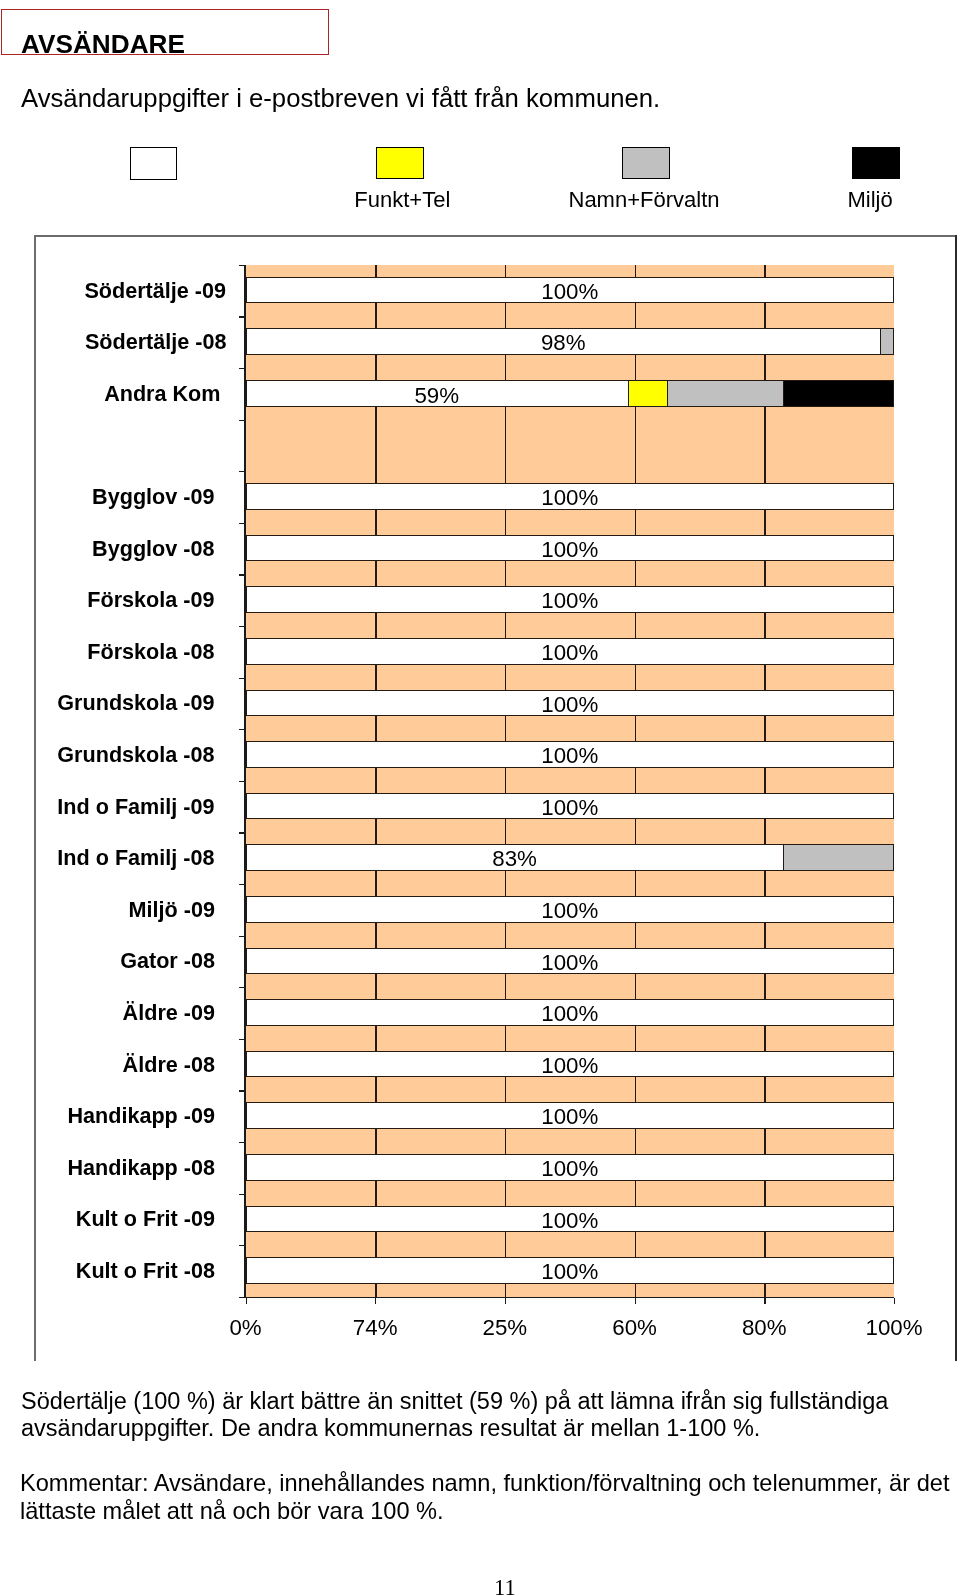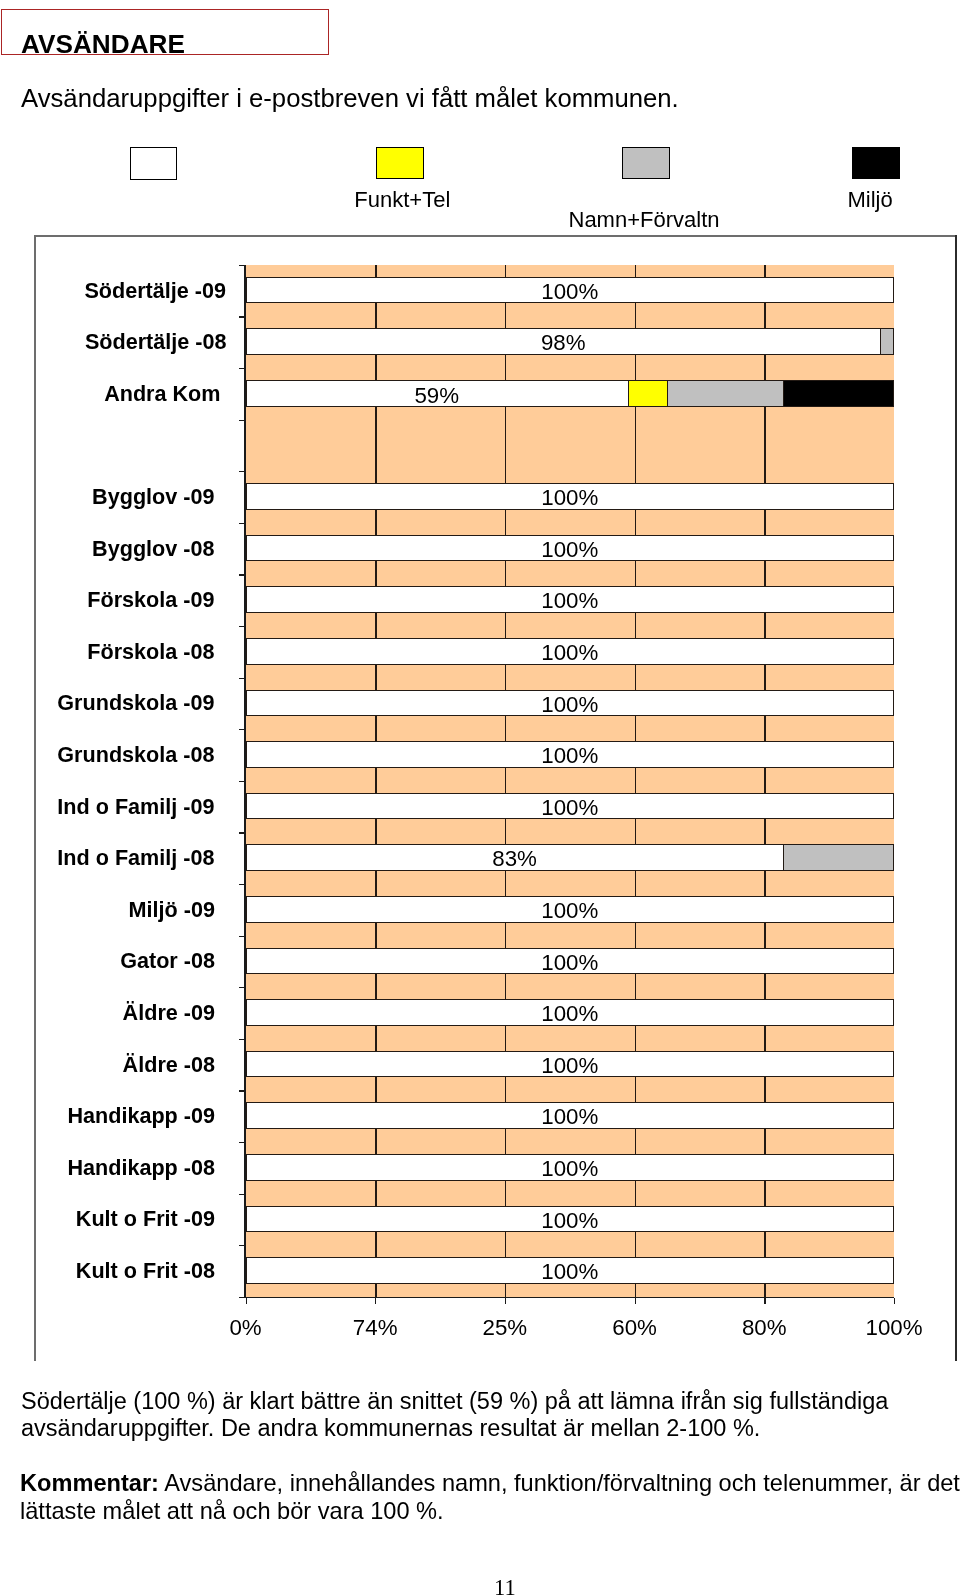--- a/index.html
+++ b/index.html
@@ -41,36 +41,36 @@
           text-align:center;white-space:nowrap;}
   .ylab{position:absolute;font-size:21.6px;font-weight:bold;white-space:nowrap;
         text-align:right;line-height:26px;height:26px;}
   .xlab{position:absolute;font-size:22.3px;text-align:center;line-height:21px;white-space:nowrap;}
 
   
   #para1{position:absolute;left:21px;top:1388px;width:890px;font-size:23.5px;
          line-height:27.4px;}
   #para2{position:absolute;left:20px;top:1470px;width:940px;font-size:23.6px;
          line-height:27.9px;}
-  #para2 b{font-weight:bold;}
+  #para2 b{font-weight:normal;}
   #pageno{position:absolute;left:494px;top:1575px;
           font-family:"Liberation Serif",serif;font-size:22.5px;line-height:26px;}
 </style>
 </head>
 <body>
 
 <div id="title-box"></div>
 <div id="title-text">AVSÄNDARE</div>
-<div id="subtitle">Avsändaruppgifter i e-postbreven vi fått målet kommunen.</div>
+<div id="subtitle">Avsändaruppgifter i e-postbreven vi fått från kommunen.</div>
 <div id="legend">
   <div class="lg-swatch" style="left: 129.7px; top: 146.9px; width: 47.5px; height: 32.8px; background: rgb(255, 255, 255);"></div>
   <div class="lg-swatch" style="left: 375.9px; top: 146.9px; width: 47.9px; height: 32.2px; background: rgb(255, 255, 0);"></div>
   <div class="lg-label" style="left:402.3px;top:188.9px;transform:translateX(-50%);"><span>Funkt+Tel</span></div>
   <div class="lg-swatch" style="left: 621.9px; top: 147.1px; width: 47.9px; height: 32.3px; background: rgb(192, 192, 192);"></div>
-  <div class="lg-label" style="left:644.0px;top:188.9px;transform:translateX(-50%);margin-top:20px;"><span>Namn+Förvaltn</span></div>
+  <div class="lg-label" style="left:644.0px;top:188.9px;transform:translateX(-50%);"><span>Namn+Förvaltn</span></div>
   <div class="lg-swatch" style="left: 852.1px; top: 147.1px; width: 47.9px; height: 32.3px; background: rgb(0, 0, 0);"></div>
   <div class="lg-label" style="left:870.1px;top:188.9px;transform:translateX(-50%);"><span>Miljö</span></div>
 </div>
 
 <div id="chart-frame">
   <div id="frame-right"></div>
   <div id="plot" style="background: rgb(255, 204, 153);">
     <div id="axis-left"></div>
     <div id="axis-bottom"></div>
     <div class="vgrid" style="left:129.70px"></div>
@@ -206,15 +206,15 @@
   <div class="ylab" style="left:181.00px;top:971.31px;width:400px;margin-left:-400px;">Kult o Frit -09</div>
   <div class="ylab" style="left:181.00px;top:1022.90px;width:400px;margin-left:-400px;">Kult o Frit -08</div>
   <div class="xlab" style="left:211.50px;top:1082.10px;width:160px;margin-left:-80px">0%</div>
   <div class="xlab" style="left:341.20px;top:1082.10px;width:160px;margin-left:-80px">74%</div>
   <div class="xlab" style="left:470.90px;top:1082.10px;width:160px;margin-left:-80px">25%</div>
   <div class="xlab" style="left:600.60px;top:1082.10px;width:160px;margin-left:-80px">60%</div>
   <div class="xlab" style="left:730.30px;top:1082.10px;width:160px;margin-left:-80px">80%</div>
   <div class="xlab" style="left:860.00px;top:1082.10px;width:160px;margin-left:-80px">100%</div>
 </div>
 
-<div id="para1">Södertälje (100 %) är klart bättre än snittet (59 %) på att lämna ifrån sig fullständiga avsändaruppgifter. De andra kommunernas resultat är mellan 2-100 %.</div>
+<div id="para1">Södertälje (100 %) är klart bättre än snittet (59 %) på att lämna ifrån sig fullständiga avsändaruppgifter. De andra kommunernas resultat är mellan 1-100 %.</div>
 <div id="para2"><b>Kommentar:</b> <span>Avsändare, innehållandes namn, funktion/förvaltning och telenummer, är det lättaste målet att nå och bör vara 100 %.</span></div>
 <div id="pageno">11</div>
 
 </body></html>

